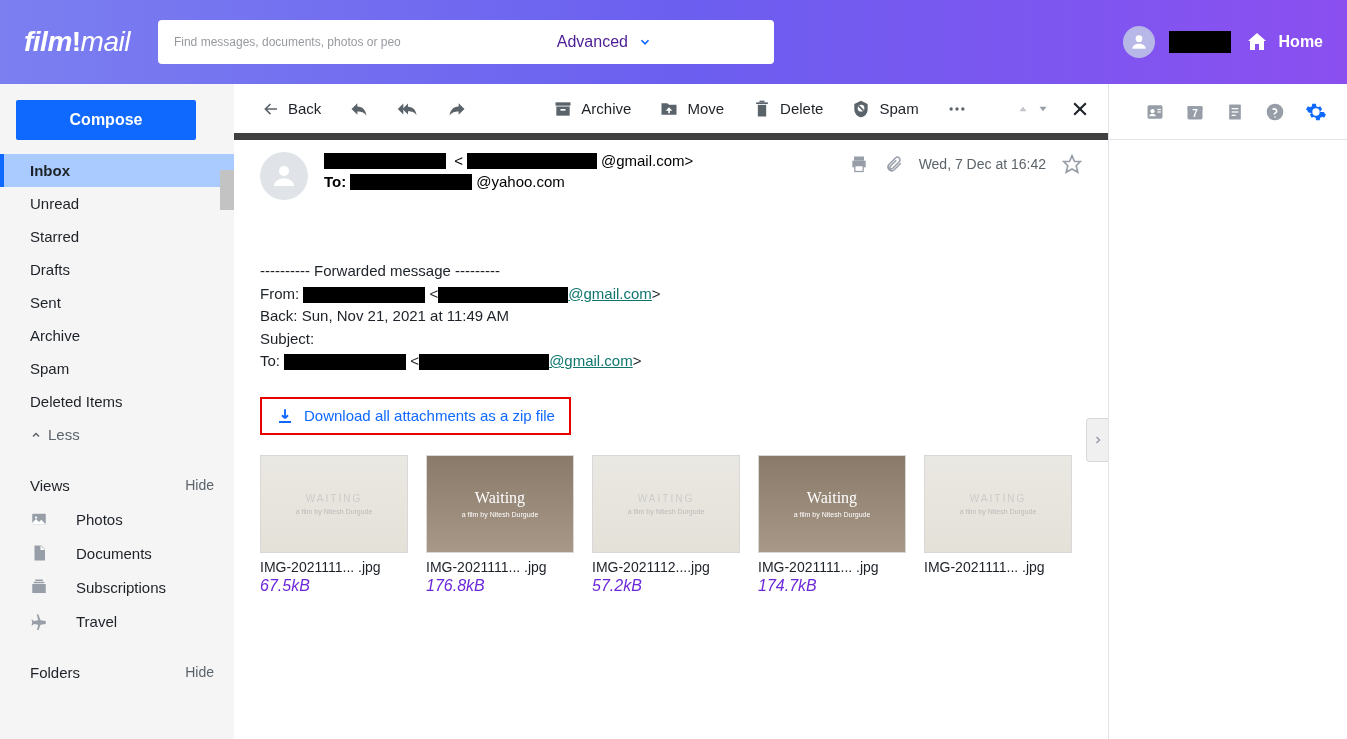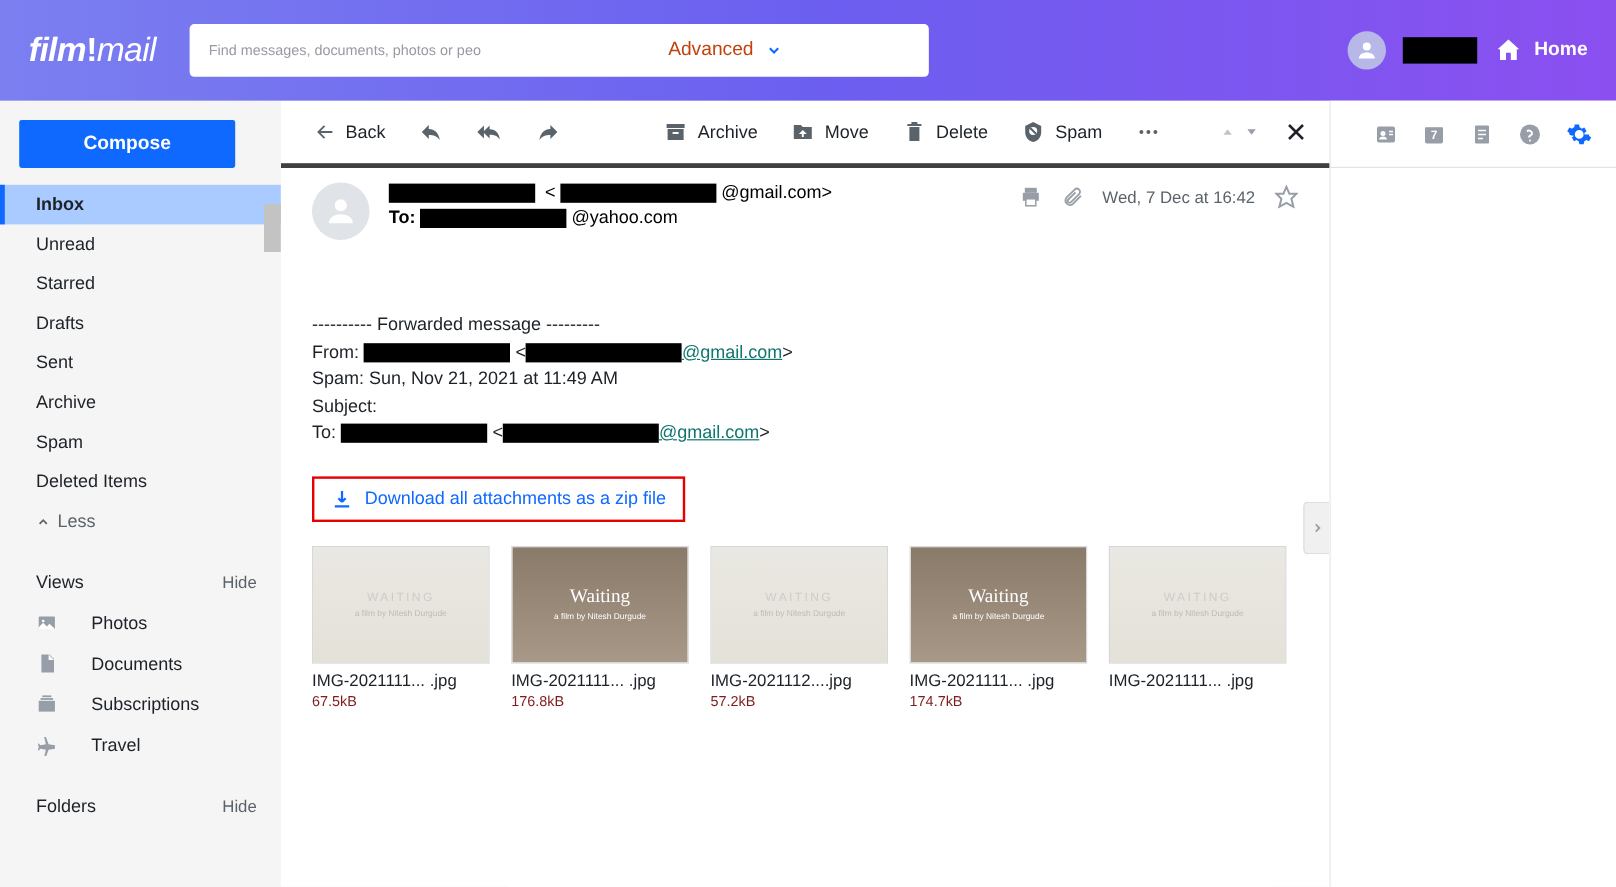--- a/index.html
+++ b/index.html
@@ -6,21 +6,21 @@
 body { width: 1347px; height: 739px; overflow: hidden; background: #f5f5f5; }
 
 
 .header { height: 84px; background: linear-gradient(90deg, #7b7ff0 0%, #6b5ff0 50%, #8b4ff0 100%); display: flex; align-items: center; padding: 0 24px; gap: 16px; }
 .logo { color: #fff; font-size: 28px; font-weight: 700; font-style: italic; letter-spacing: -0.5px; }
 .logo .exclaim { font-style: normal; }
 .logo .thin { font-weight: 400; }
 .search-box { display: flex; align-items: center; background: #fff; border-radius: 4px; height: 44px; width: 616px; margin-left: 12px; }
 .search-input { flex: 1; border: none; outline: none; padding: 0 16px; font-size: 12px; color: #b91c1c; background: transparent; }
 .search-input::placeholder { color: #979aa0; }
-.advanced { color: #c2410c; font-size: 16px; padding: 0 14px; display: flex; align-items: center; gap: 10px; cursor: pointer; }
+.advanced { color: #4c1d95; font-size: 16px; padding: 0 14px; display: flex; align-items: center; gap: 10px; cursor: pointer; }
 .adv-chevron { color: #0f69ff; }
 .search-btn { width: 108px; height: 44px; background: rgba(255,255,255,0.25); border: none; border-radius: 0 4px 4px 0; display: flex; align-items: center; justify-content: center; cursor: pointer; }
 .header-right { margin-left: auto; display: flex; align-items: center; gap: 14px; }
 .avatar-circle { width: 32px; height: 32px; border-radius: 50%; background: #b7b7e8; display: flex; align-items: center; justify-content: center; }
 .user-name-redact { width: 62px; height: 22px; background: #000; }
 .home-link { display: flex; align-items: center; gap: 10px; color: #fff; font-size: 16px; font-weight: 600; }
 
 
 .main { display: flex; height: calc(100% - 84px); }
 .sidebar { width: 234px; background: #f5f5f5; padding: 16px 0 0 0; position: relative; }
@@ -31,21 +31,21 @@
 .folder-item.active { background: #a9cbff; font-weight: 700; border-left: 4px solid #0f69ff; padding-left: 26px; }
 .folder-item.less { display: flex; align-items: center; gap: 6px; color: #5b636a; }
 .sidebar-section { padding: 8px 20px 8px 30px; display: flex; justify-content: space-between; font-size: 15px; color: #1d2228; margin-top: 18px; }
 .sidebar-section .hide { color: #5b636a; font-size: 14px; }
 .view-item { padding: 8px 20px 8px 30px; display: flex; align-items: center; gap: 28px; font-size: 15px; color: #1d2228; cursor: pointer; }
 .view-icon { width: 18px; height: 18px; color: #979ea8; }
 
 
 .content-wrap { flex: 1; display: flex; background: #fff; }
 .message-area { flex: 1; display: flex; flex-direction: column; border-right: 1px solid #e0e4e9; overflow: hidden; }
-.toolbar { height: 56px; border-bottom: 4px solid #404040; display: flex; align-items: center; padding: 0 18px; gap: 8px; }
+.toolbar { height: 56px; border-bottom: 7px solid #404040; display: flex; align-items: center; padding: 0 18px; gap: 8px; }
 .tb-btn { display: flex; align-items: center; gap: 8px; padding: 6px 10px; color: #1d2228; font-size: 15px; cursor: pointer; }
 .tb-icon { color: #5b636a; }
 .tb-spacer { flex: 1; }
 .tb-nav { display: flex; align-items: center; gap: 6px; }
 .tb-close { font-size: 22px; margin-left: 12px; cursor: pointer; }
 
 .message-body { flex: 1; overflow-y: auto; padding: 12px 26px 20px 26px; position: relative; }
 .message-body::-webkit-scrollbar { width: 14px; }
 .message-body::-webkit-scrollbar-thumb { background: #c3c3c3; }
 .msg-header { display: flex; gap: 16px; position: relative; }
@@ -63,21 +63,21 @@
 
 .download-all { display: inline-flex; align-items: center; gap: 10px; color: #0f69ff; font-size: 15px; padding: 8px 14px; border: 2px solid #e60000; margin-top: 24px; cursor: pointer; }
 
 .attachments { display: flex; flex-wrap: wrap; gap: 18px; margin-top: 20px; }
 .attachment { width: 148px; }
 .thumb { width: 148px; height: 98px; background: linear-gradient(180deg,#eae8e2 0%, #e4e1d9 100%); border: 1px solid #d8d8d8; display: flex; align-items: center; justify-content: center; font-size: 10px; color: #999; text-align: center; flex-direction: column; gap: 4px; cursor: pointer; }
 .thumb.dark { background: linear-gradient(180deg,#8a7a6a 0%, #a89888 100%); color: #fff; }
 .thumb .waiting-script { font-family: cursive; font-size: 16px; color: #333; }
 .thumb.dark .waiting-script { color: #fff; }
 .att-name { font-size: 14px; color: #1d2228; margin-top: 6px; white-space: nowrap; overflow: hidden; text-overflow: ellipsis; }
-.att-size { font-size: 12px; color: #7f1d1d; margin-top: 2px; }
+.att-size { font-size: 16px; color: #6d28d9; margin-top: 2px; font-style: italic; }
 
 
 .right-rail { width: 238px; background: #fff; }
 .rail-icons { height: 56px; display: flex; align-items: center; justify-content: flex-end; gap: 20px; padding: 0 20px; border-bottom: 1px solid #e0e4e9; }
 .rail-icon { color: #979ea8; cursor: pointer; }
 .rail-icon.settings { color: #0f69ff; }
 
 .expand-btn { position: absolute; right: 0; top: 50%; transform: translateY(-50%); width: 22px; height: 44px; background: #f0f0f0; border: 1px solid #d8d8d8; border-right: none; border-radius: 4px 0 0 4px; display: flex; align-items: center; justify-content: center; cursor: pointer; color: #979ea8; }
 
 svg { display: block; }
@@ -301,21 +301,21 @@
         </div>
 
         <div class="forwarded">
           <div>---------- Forwarded message ---------</div>
           <div>
             <span>From:</span>
             <span class="redact sm" style="vertical-align:middle"></span>
             <span> &lt;</span><span class="redact md" style="vertical-align:middle"></span><span class="link">@gmail.com</span><span>&gt;</span>
           </div>
           <div>
-            <span>Spam: </span><span>Sun, Nov 21, 2021 at 11:49 AM</span>
+            <span>Back: </span><span>Sun, Nov 21, 2021 at 11:49 AM</span>
           </div>
           <div>Subject:</div>
           <div>
             <span>To:</span>
             <span class="redact sm" style="vertical-align:middle"></span>
             <span> &lt;</span><span class="redact md" style="vertical-align:middle"></span><span class="link">@gmail.com</span><span>&gt;</span>
           </div>
         </div>
 
         <div class="download-all">

